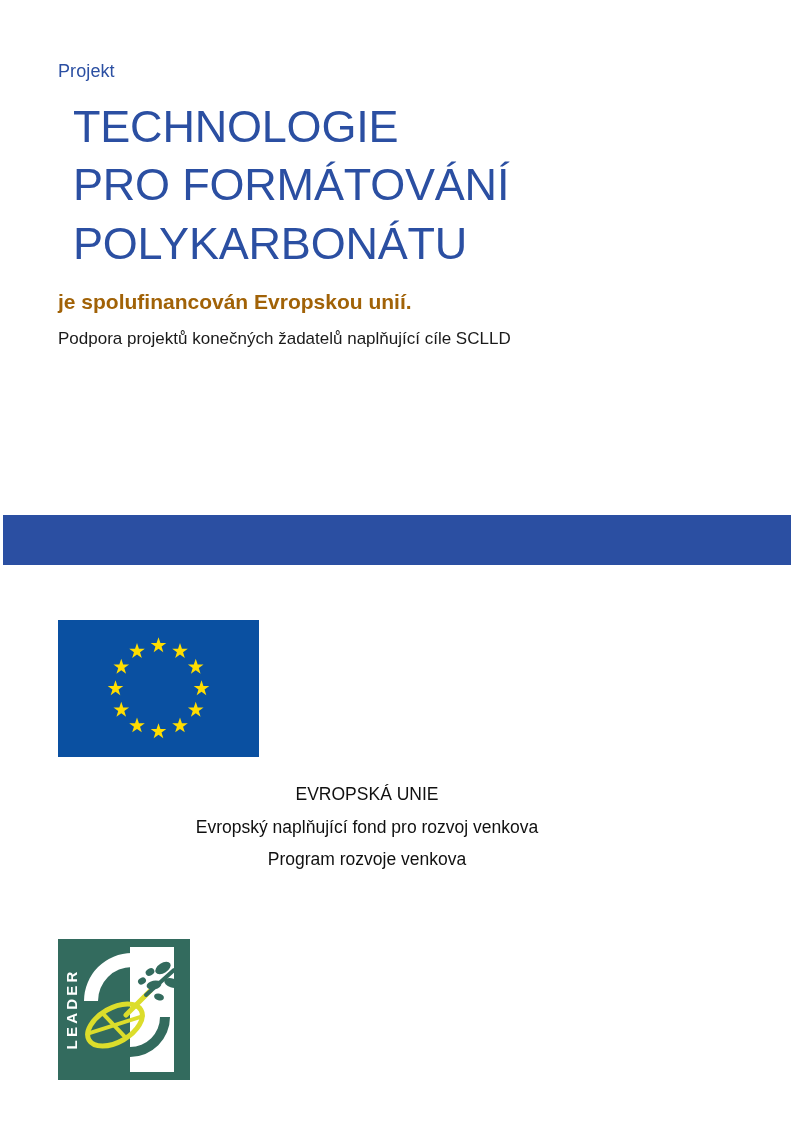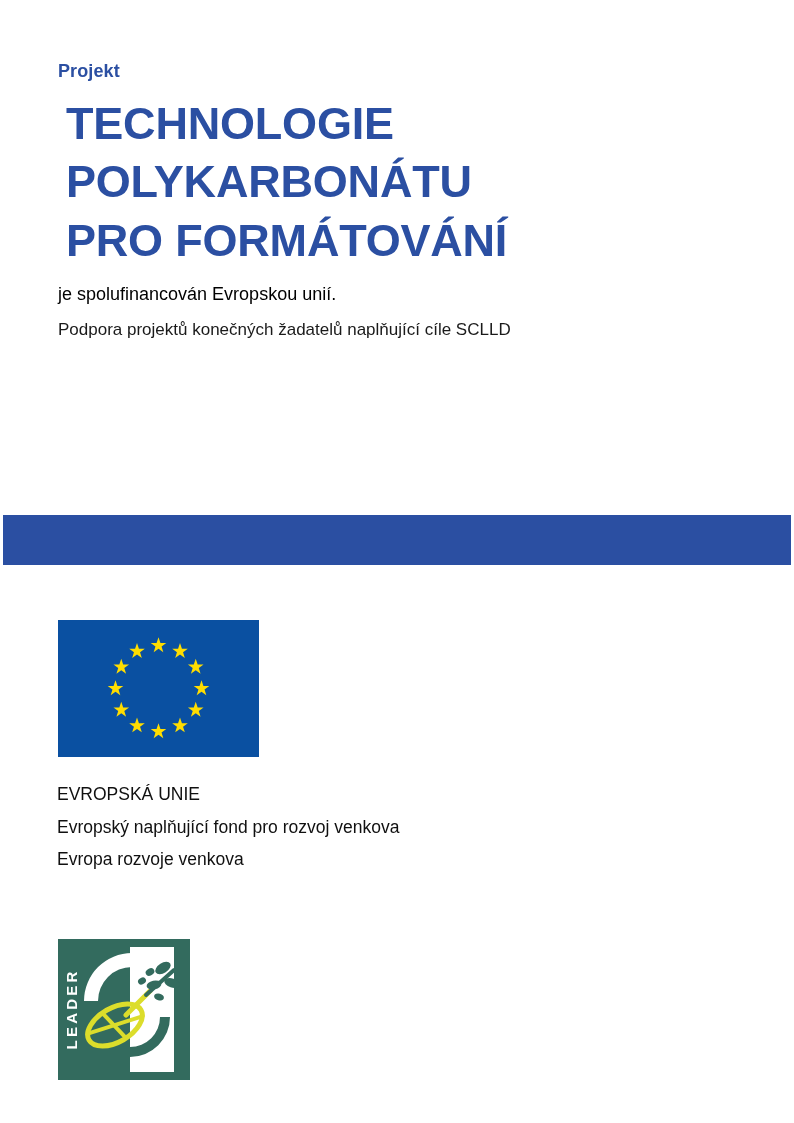--- a/index.html
+++ b/index.html
@@ -23,40 +23,40 @@
 
   
   .header-block {
     position: absolute;
     left: 58px;
     top: 60px;
     width: 690px;
   }
   .kicker {
     font-size: 18px;
-    font-weight: 700;
+    font-weight: 400;
     color: #2b4fa2;
     line-height: 1.25;
     margin: 0 0 12px 0;
     letter-spacing: 0.1px;
   }
   .project-title {
     font-size: 45px;
-    font-weight: 700;
+    font-weight: 400;
     color: #2b4fa2;
     line-height: 1.30;
-    margin: 8px;
+    margin: 15px;
     letter-spacing: -0.2px;
   }
   .project-title .tline { display: block; white-space: nowrap; }
 
   .cofinance {
-    font-size: 18px;
-    font-weight: 400;
-    color: #000000;
+    font-size: 21px;
+    font-weight: 700;
+    color: #a16207;
     line-height: 1.3;
     margin: 13px 0 0 0;
   }
   .support {
     font-size: 17px;
     font-weight: 400;
     color: #1a1a1a;
     line-height: 1.42;
     margin: 12px 0 0 0;
   }
@@ -91,21 +91,21 @@
   .eu-caption {
     position: absolute;
     left: 57px;
     top: 778px;
     width: 620px;
     font-size: 17.5px;
     font-weight: 400;
     color: #101010;
     line-height: 1.87;
   }
-  .eu-caption .cline { display: block; }
+  .eu-caption .cline { display: block; text-align: center; }
 
   
   .leader-logo {
     position: absolute;
     left: 58px;
     top: 939px;
     width: 132px;
     height: 141px;
   }
   .leader-logo svg { display: block; width: 100%; height: 100%; }
@@ -113,22 +113,22 @@
 </head>
 <body>
 
 <div class="page">
 
   <div class="header-block">
     <p class="kicker">Projekt</p>
 
     <h1 class="project-title">
       <span class="tline">TECHNOLOGIE</span>
+      <span class="tline">PRO FORMÁTOVÁNÍ</span>
       <span class="tline">POLYKARBONÁTU</span>
-      <span class="tline">PRO FORMÁTOVÁNÍ</span>
     </h1>
 
     <p class="cofinance">je spolufinancován Evropskou unií.</p>
 
     <p class="support">
       <span class="sline">Podpora projektů konečných žadatelů naplňující cíle SCLLD</span>
     </p>
   </div>
 
   <div class="blue-bar"></div>
@@ -154,21 +154,21 @@
         <use href="#eustar" x="0" y="0" transform="translate(57.5,68.5)"></use>
         <use href="#eustar" x="0" y="0" transform="translate(63.26,47.0)"></use>
         <use href="#eustar" x="0" y="0" transform="translate(79.0,31.26)"></use>
       </svg>
     </div>
   </div>
 
   <div class="eu-caption">
     <span class="cline">EVROPSKÁ UNIE</span>
     <span class="cline">Evropský naplňující fond pro rozvoj venkova</span>
-    <span class="cline">Evropa rozvoje venkova</span>
+    <span class="cline">Program rozvoje venkova</span>
   </div>
 
   <div class="leader-logo">
     <svg viewBox="0 0 132 141" xmlns="http://www.w3.org/2000/svg" aria-hidden="true">
 
       <rect x="0" y="0" width="132" height="141" fill="#336b5e"></rect>
 
       <rect x="72" y="8" width="44" height="125" fill="#ffffff"></rect>
 
       <rect x="116" y="0" width="16" height="141" fill="#336b5e"></rect>

